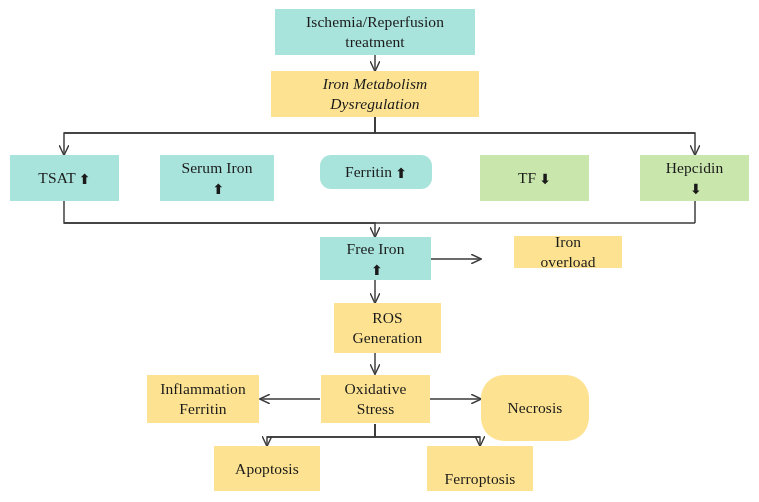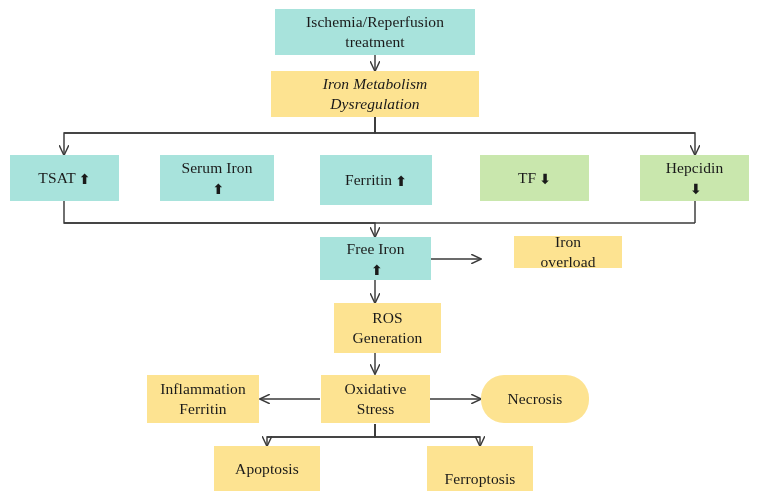--- a/index.html
+++ b/index.html
@@ -115,21 +115,21 @@
       <span class="label" style="display:inline">TSAT</span><span class="trend">⬆</span>
     </span>
   </div>
 
   <div class="node teal" style="left:160px; top:155px; width:114px; height:46px;">
     <span>
       <span class="label" style="display:inline">Serum Iron</span><span class="trend">⬆</span>
     </span>
   </div>
 
-  <div class="node teal" style="left:320px; top:155px; width:112px; height:50px;">
+  <div class="node teal" style="left:320px; top:155px; width:112px; height:34px;border-radius:11px;">
     <span>
       <span class="label" style="display:inline">Ferritin</span><span class="trend">⬆</span>
     </span>
   </div>
 
   <div class="node green" style="left:480px; top:155px; width:109px; height:46px;">
     <span>
       <span class="label" style="display:inline">TF</span><span class="trend">⬇</span>
     </span>
   </div>
@@ -159,21 +159,21 @@
   <div class="node yellow" style="left:147px; top:375px; width:112px; height:48px;">
     <span class="label">Inflammation
 Ferritin</span>
   </div>
 
   <div class="node yellow" style="left:321px; top:375px; width:109px; height:48px;">
     <span class="label">Oxidative
 Stress</span>
   </div>
 
-  <div class="node yellow" style="left:481px; top:375px; width:108px; height:48px;border-radius:23px;">
+  <div class="node yellow" style="left:481px; top:375px; width:108px; height:66px;border-radius:23px;">
     <span class="label">Necrosis</span>
   </div>
 
   <div class="node yellow" style="left:214px; top:446px; width:106px; height:45px;">
     <span class="label">Apoptosis</span>
   </div>
 
   <div class="node yellow" style="left:427px; top:446px; width:106px; height:45px;align-items:flex-end;">
     <span class="label">Ferroptosis</span>
   </div>

